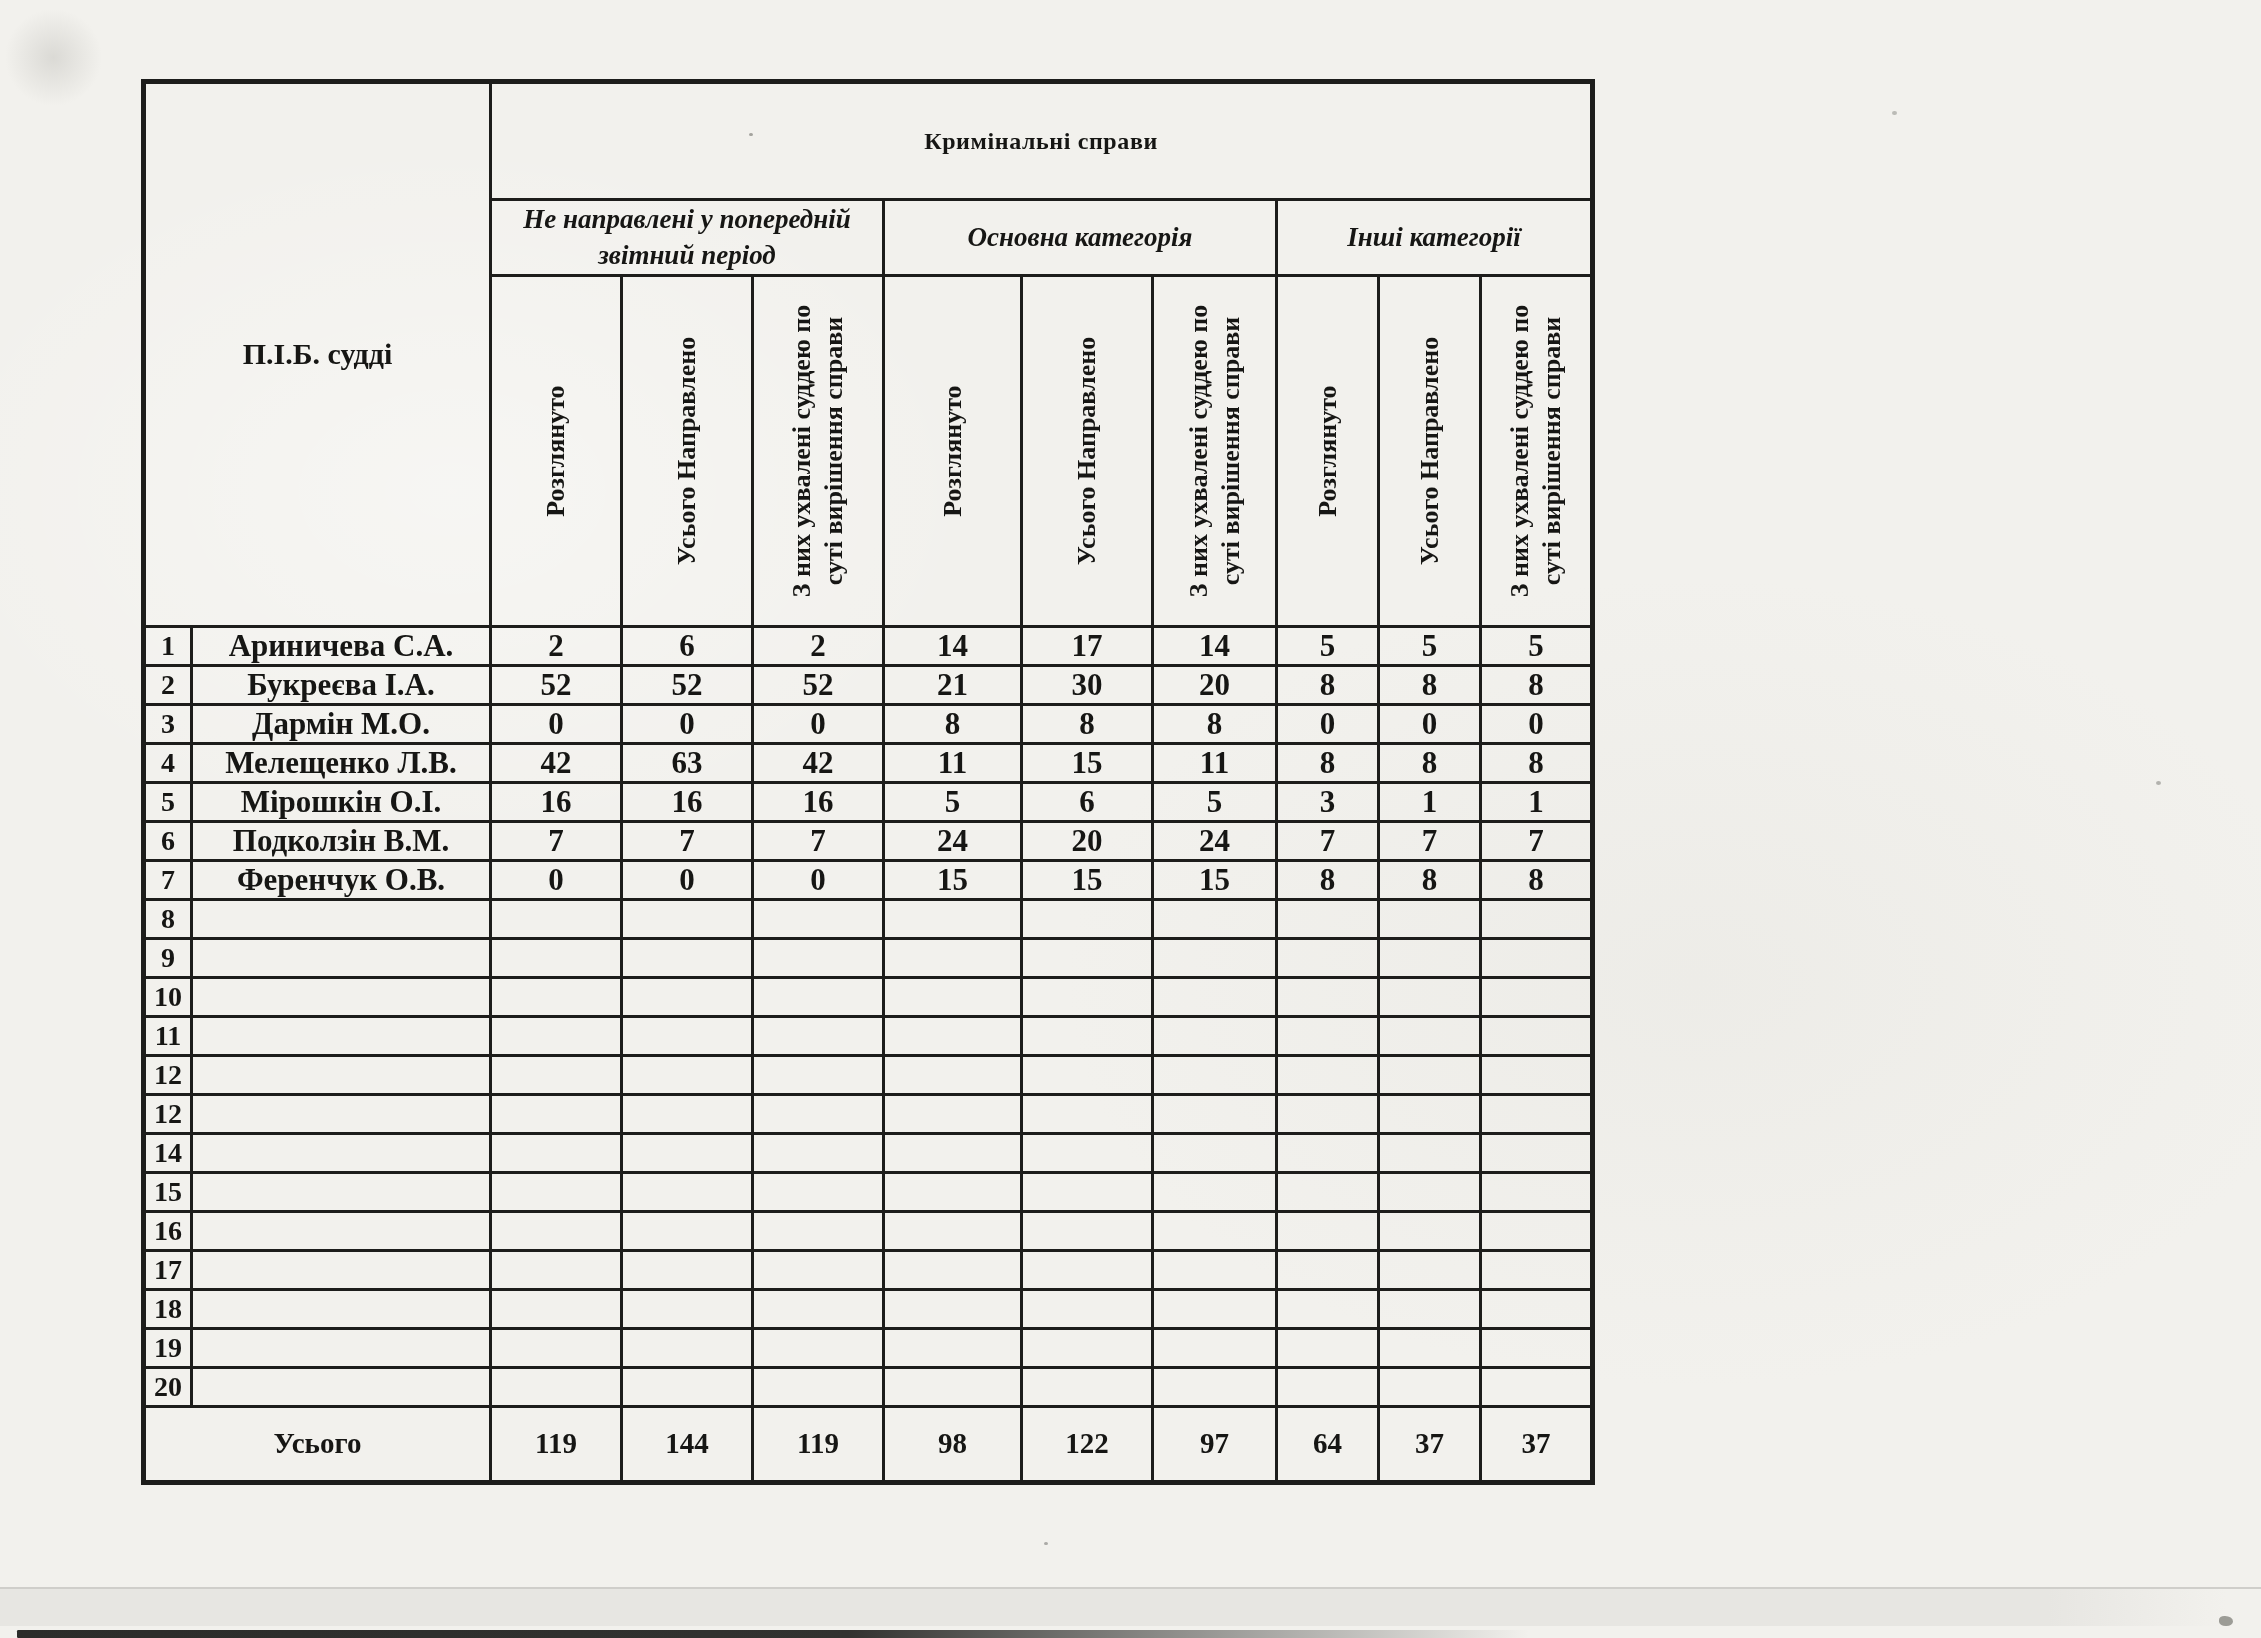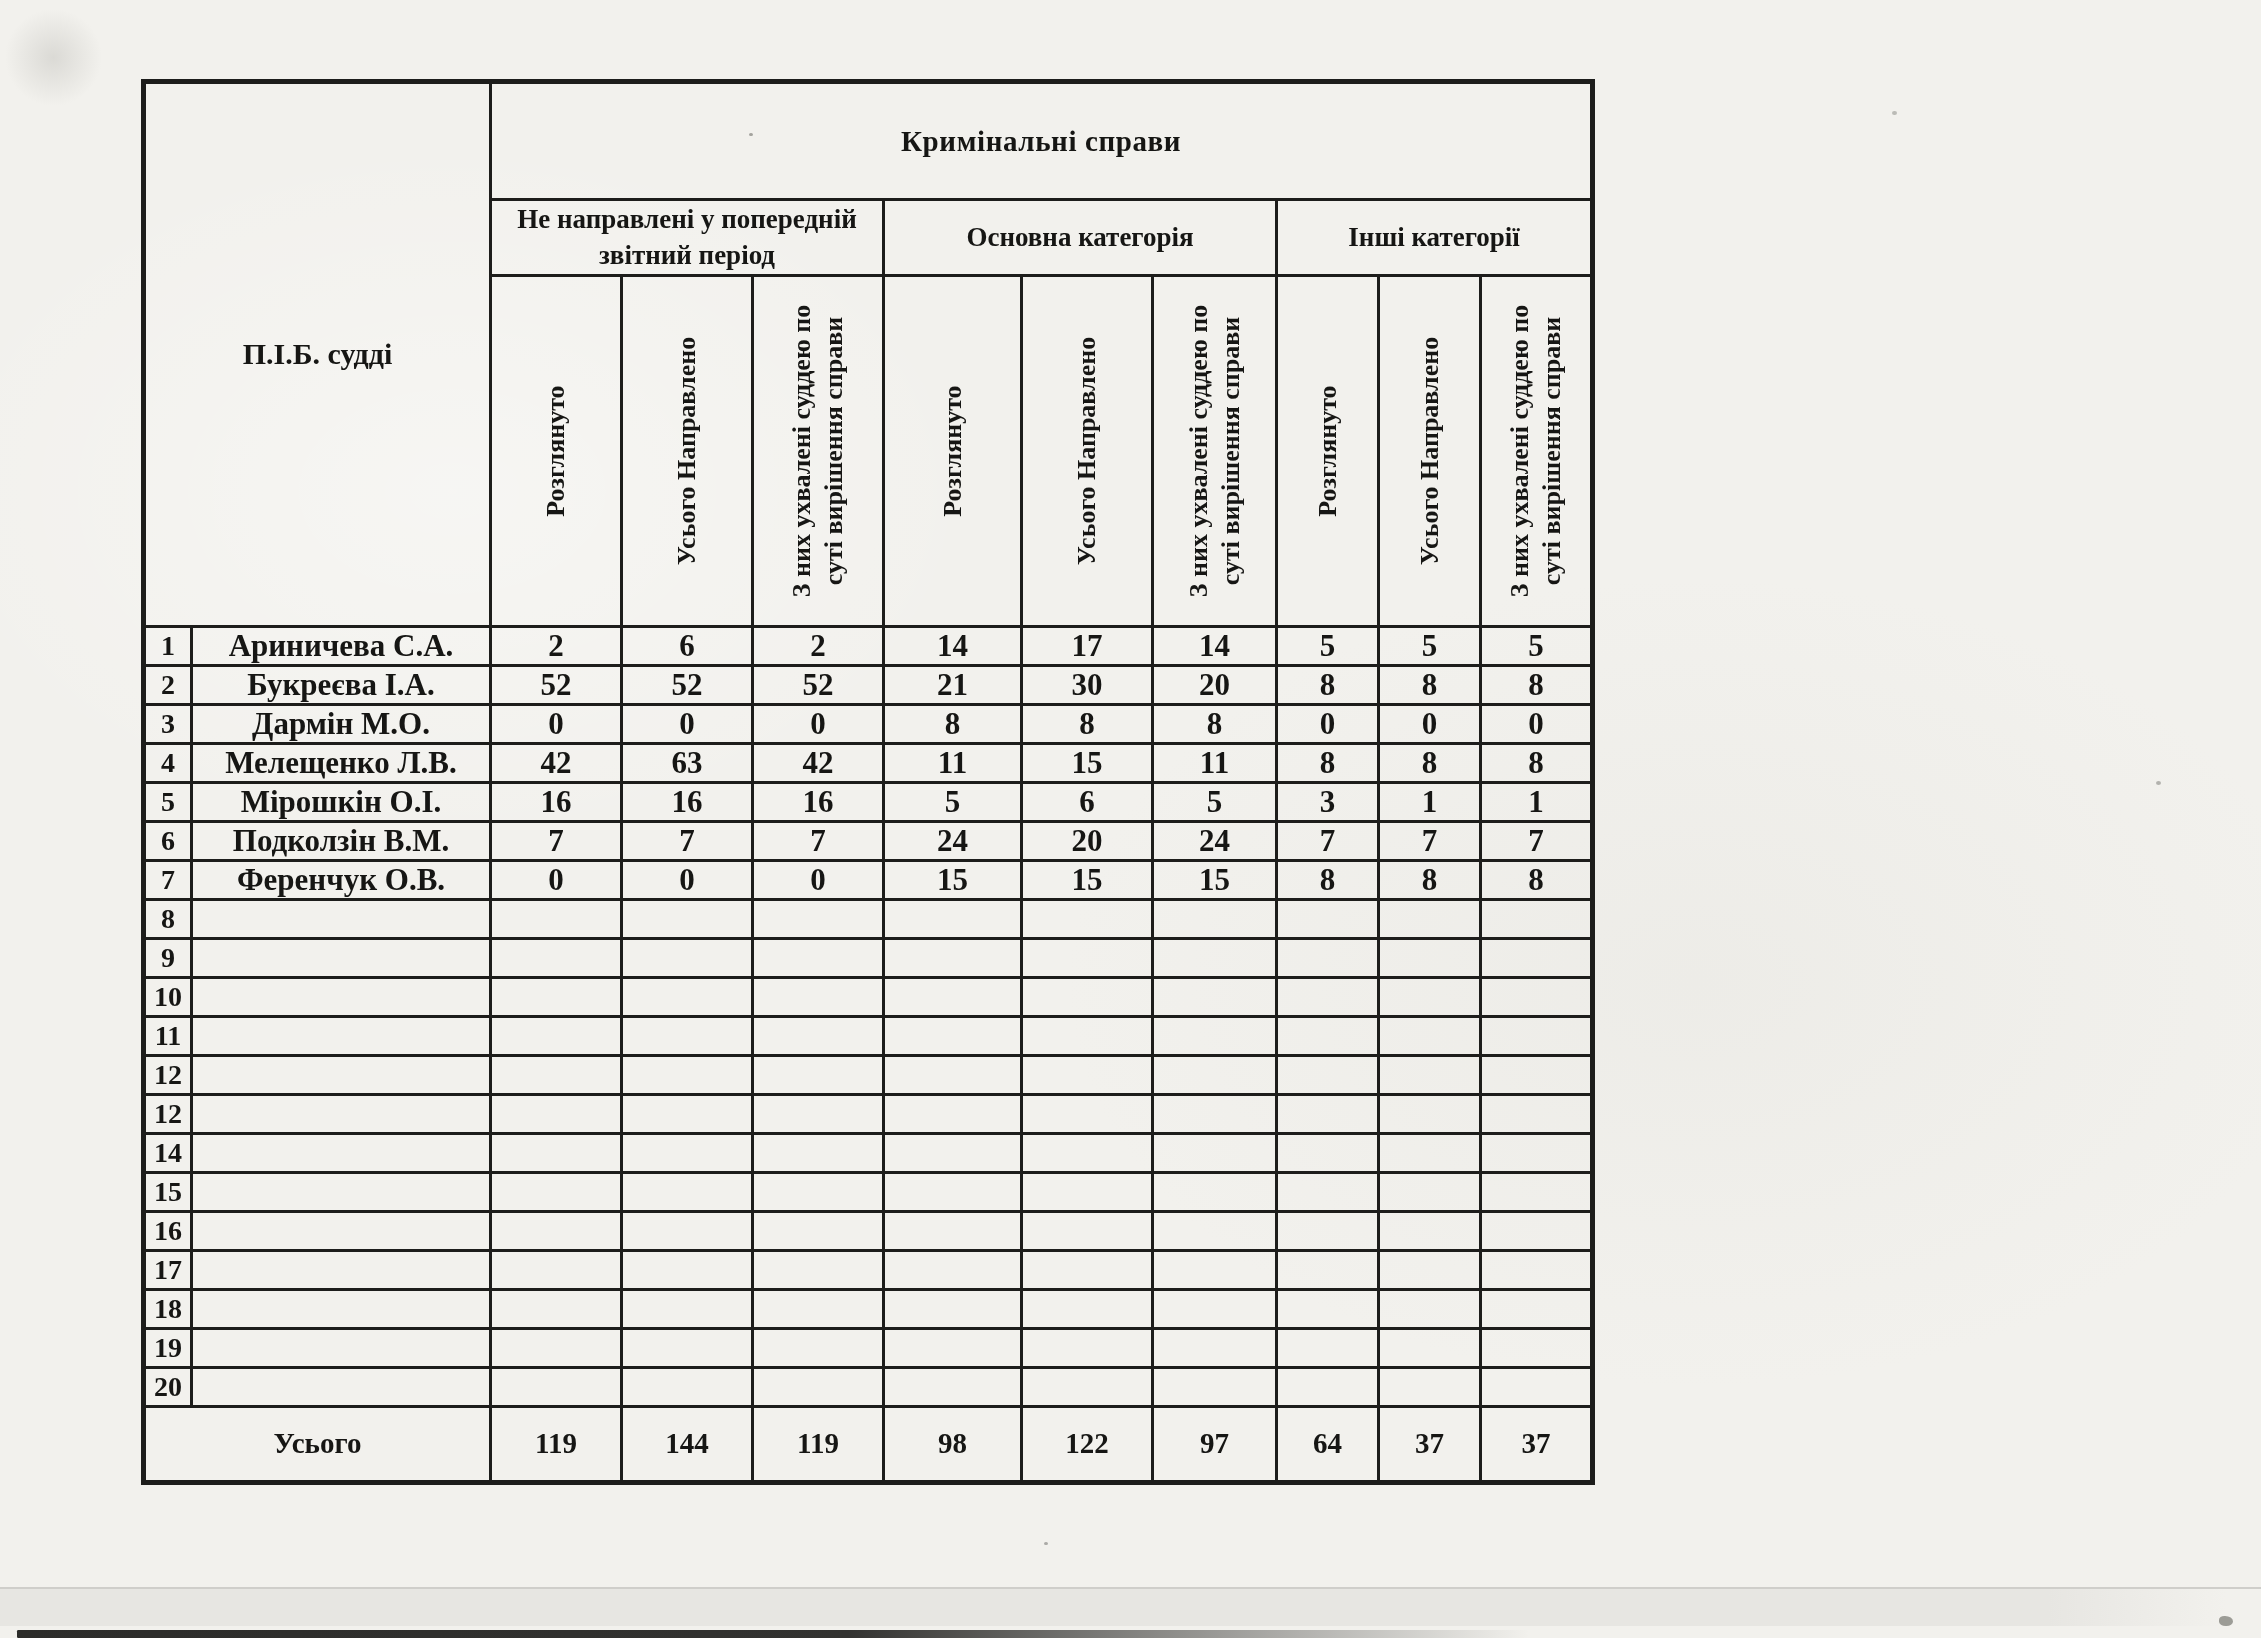--- a/index.html
+++ b/index.html
@@ -55,26 +55,26 @@
     border:3.2px solid #1d1d1b;
     padding:0;
     text-align:center;
     vertical-align:middle;
     font-weight:bold;
     overflow:visible;
   }
   table.report{border:5.1px solid #1d1d1b;}
 
   tr.r-title{height:118px;}
-  tr.r-groups{height:64px;}
+  tr.r-groups{height:64px;font-style:italic;}
   tr.r-vert{height:351px;}
   tr.r-data{height:39px;}
   tr.r-total{height:76px;}
 
-  .c-title{font-size:29px;letter-spacing:0.6px;}
+  .c-title{font-size:24px;letter-spacing:0.6px;}
   .c-judge{font-size:30px;}
   .c-group{font-size:27px;line-height:1.35;padding:2.6px 11.6px;}
   .c-vert{position:relative;}
   .vtext{
     position:absolute;left:50%;top:50%;
     width:322px;
     transform:translate(-50%,-50%) rotate(-90deg);
     font-size:26px;line-height:1.22;text-align:center;
   }
   td.c-num{font-weight:normal;font-size:28px;}

